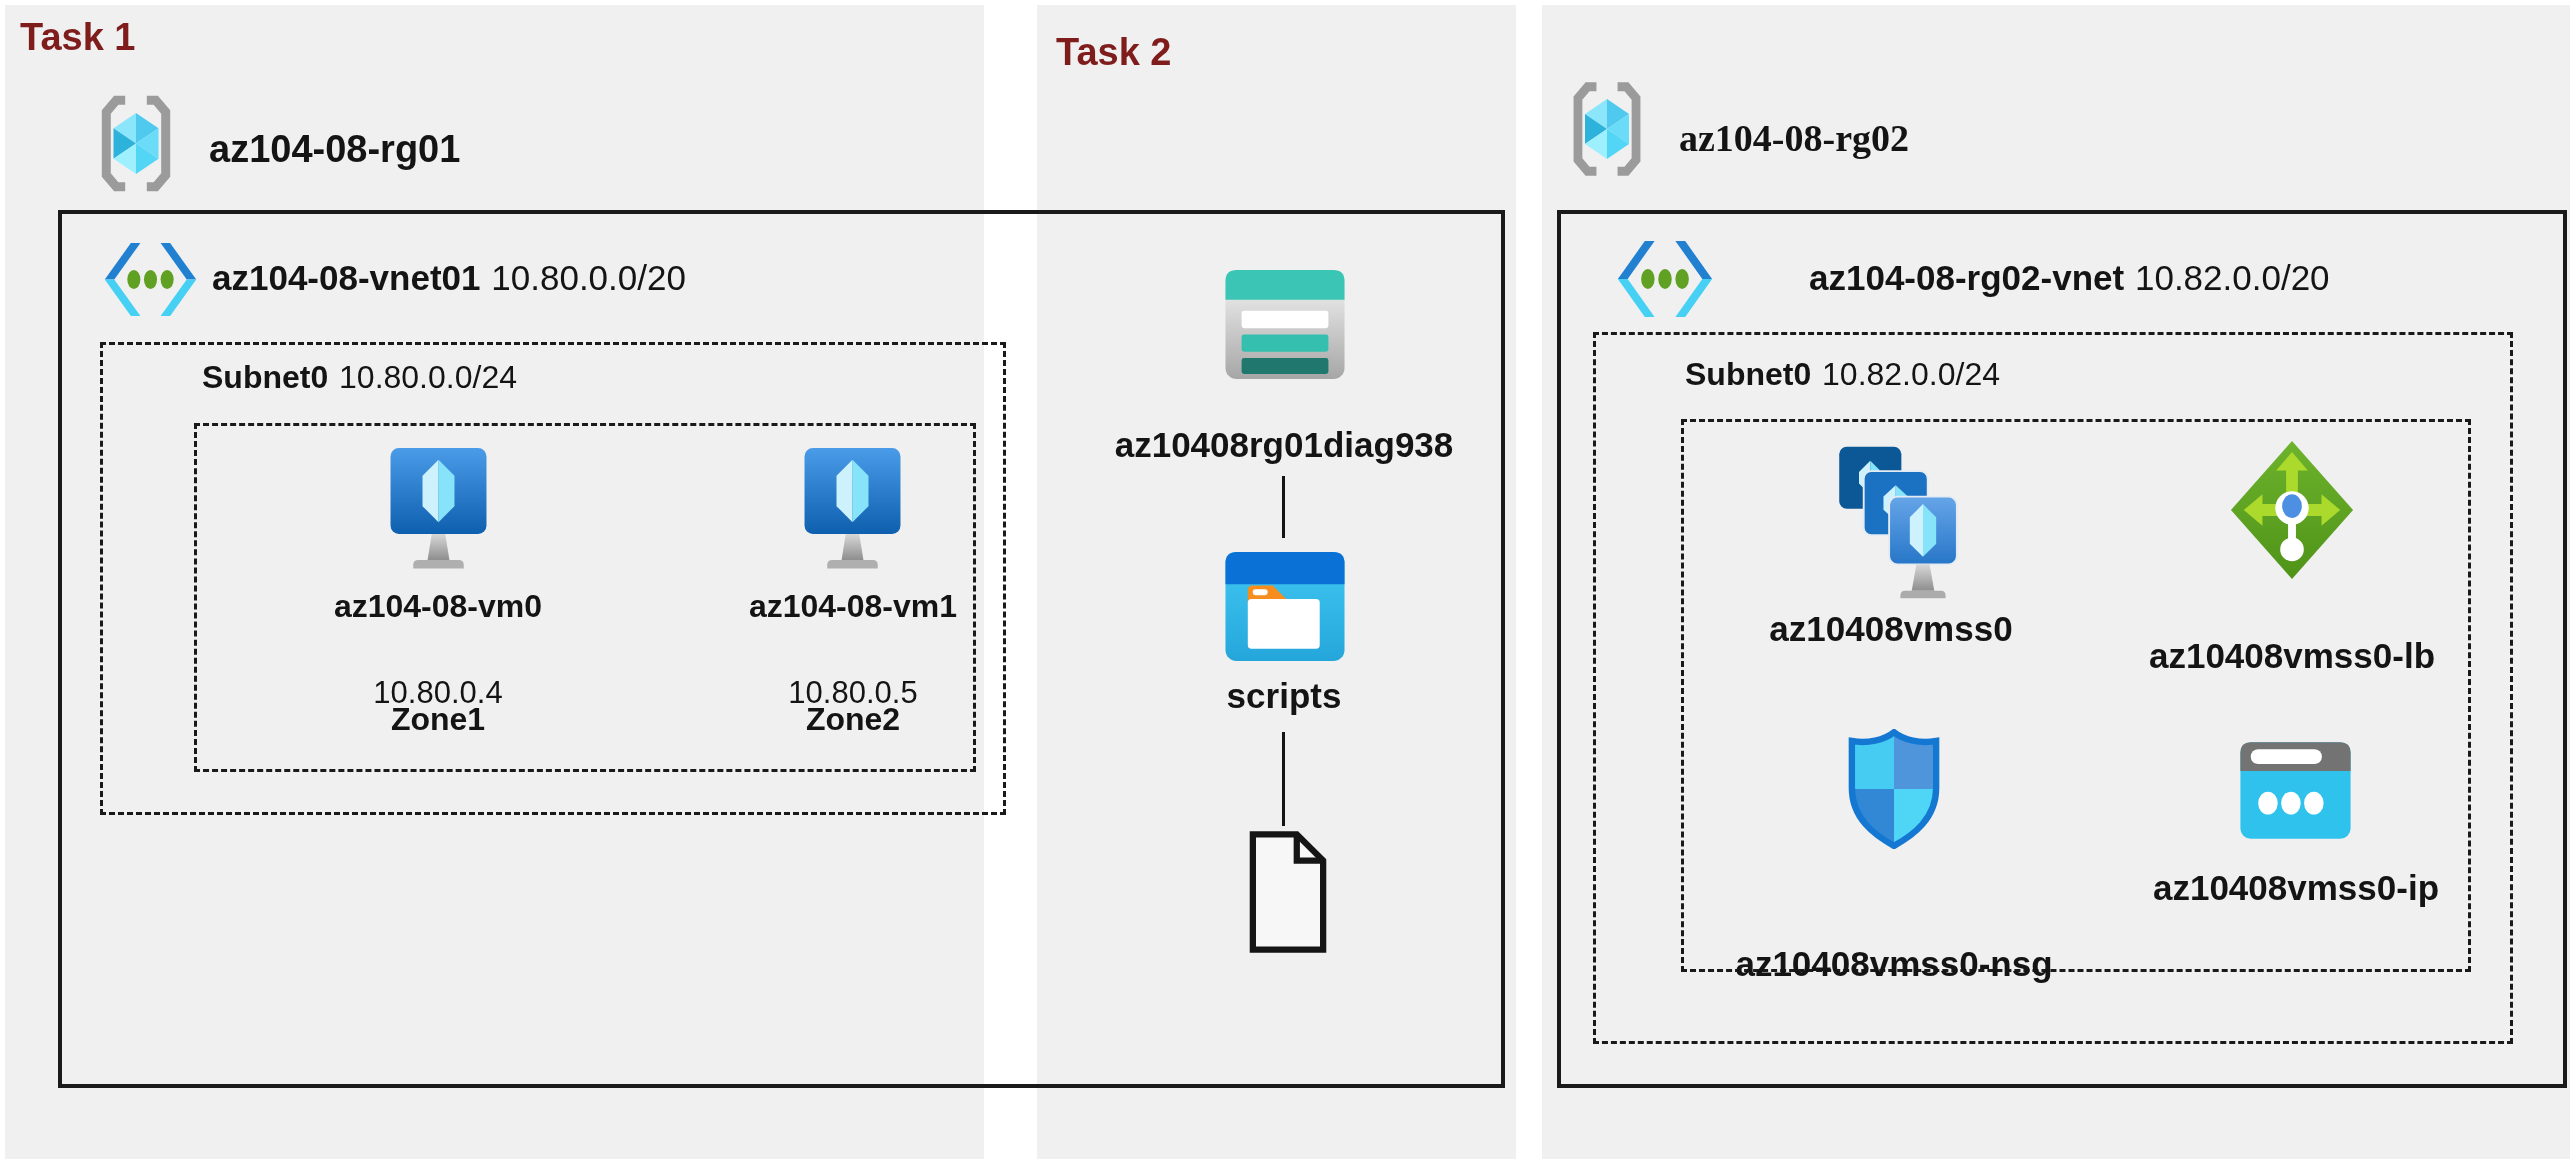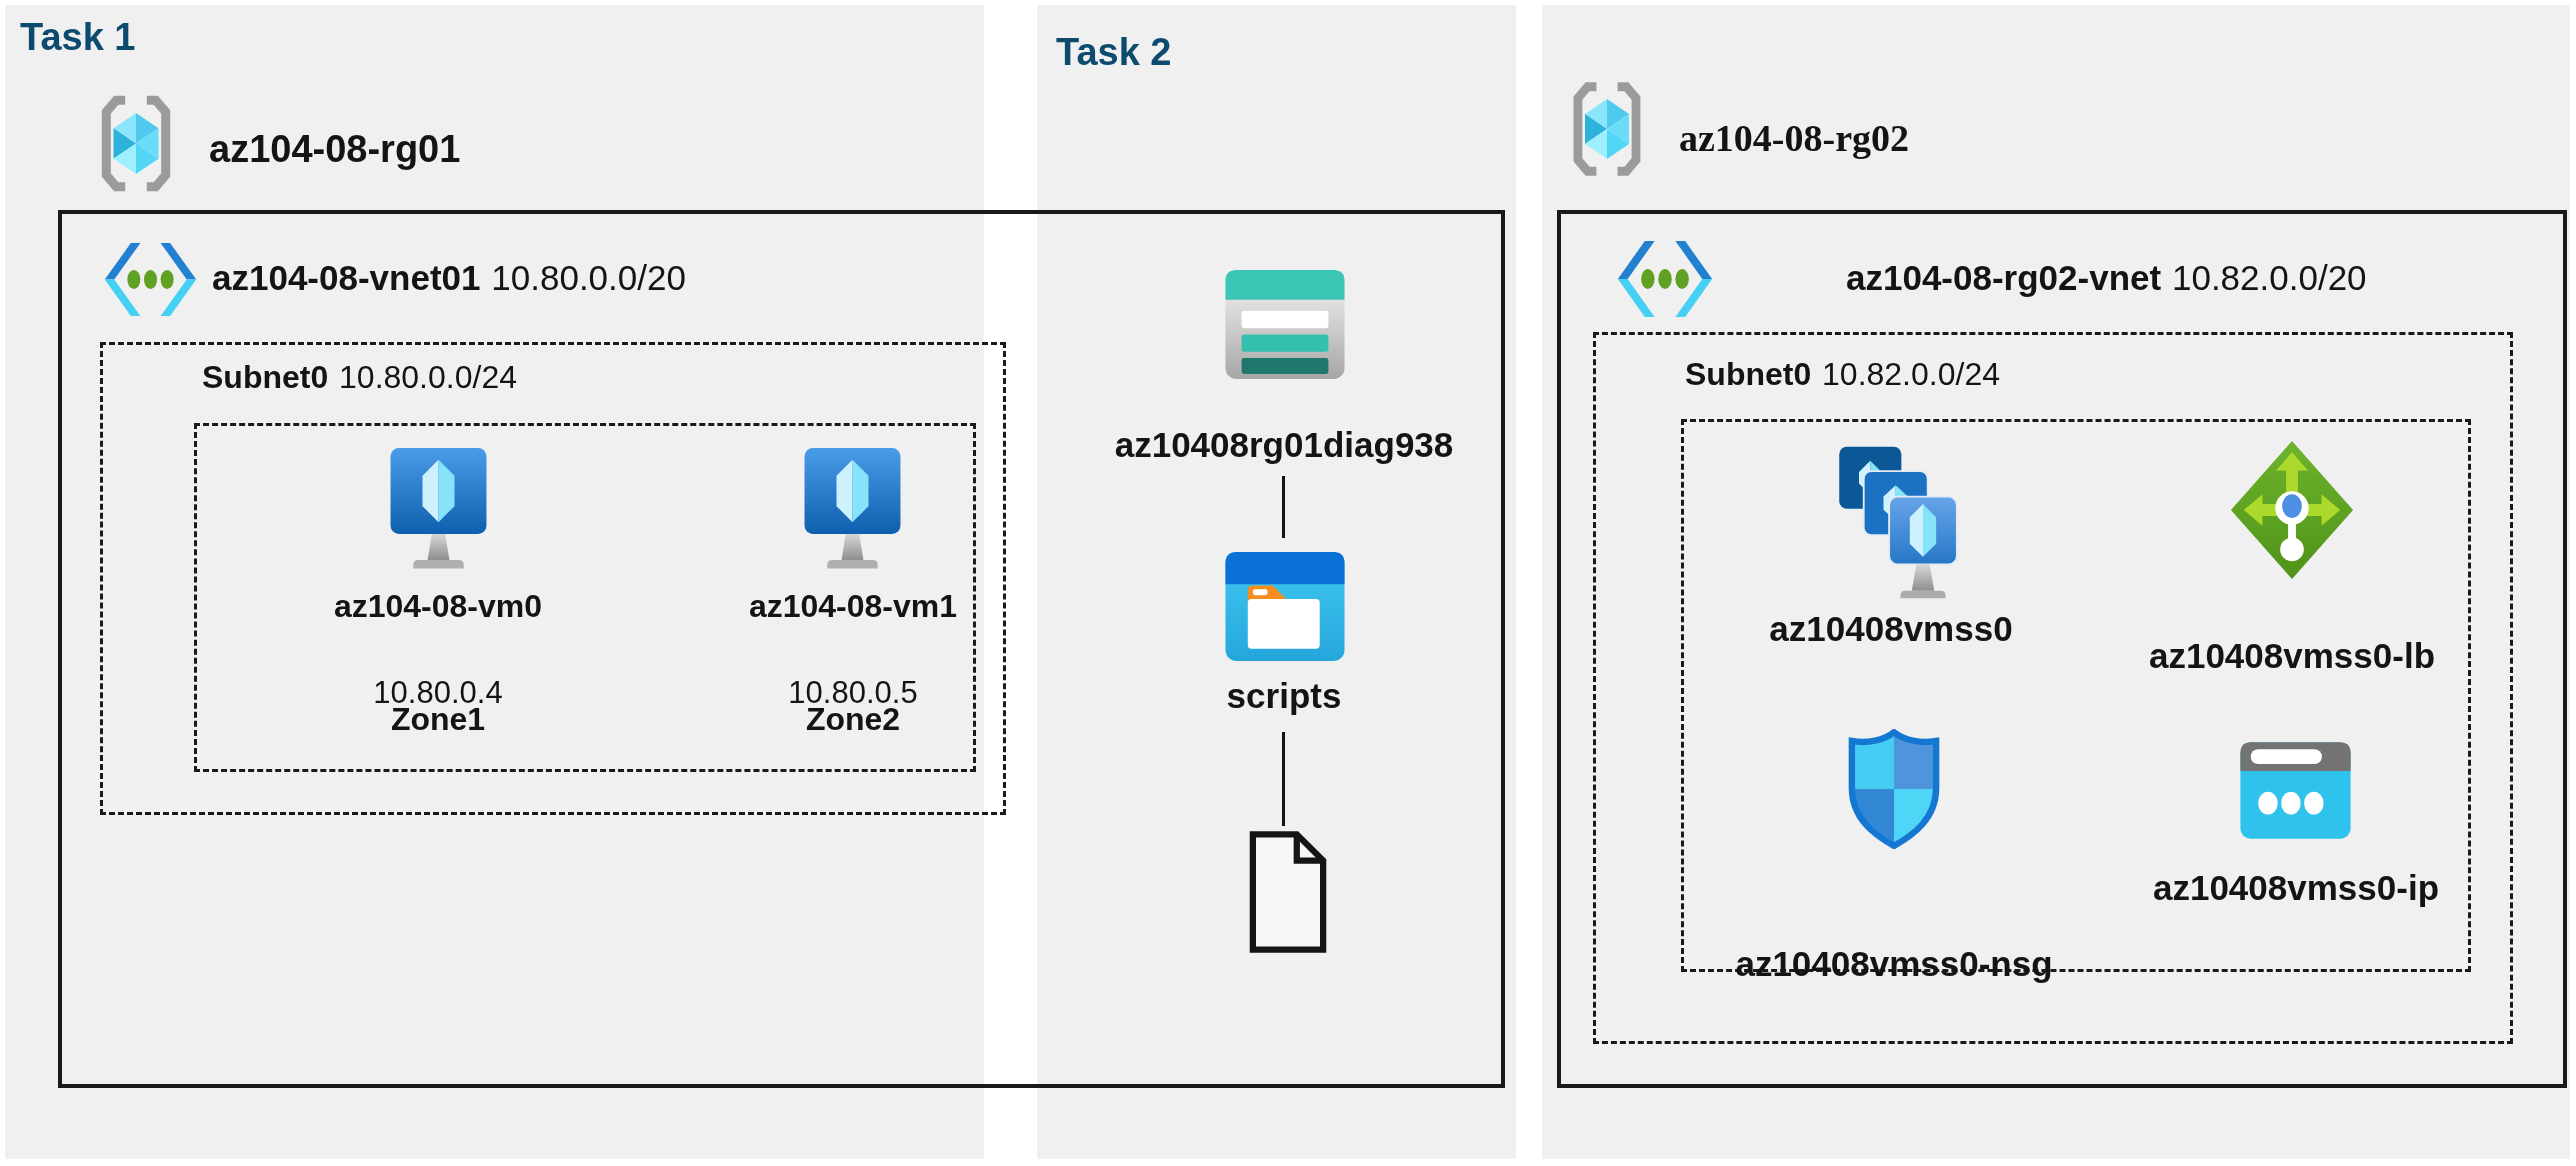--- a/index.html
+++ b/index.html
@@ -1,19 +1,19 @@
 <!DOCTYPE html>
 <html style="font-size:10.8px"><head>
 <meta charset="utf-8">
 <style>
   html,body{margin:0;padding:0;background:#ffffff;}
   .page{position:relative;width:2576px;height:1166px;background:#ffffff;overflow:hidden;
         font-family:"Liberation Sans","DejaVu Sans",sans-serif;color:#141414;}
   .panel{position:absolute;top:5.4px;height:1154px;background:#f0f0f1;}
-  .task-header{position:absolute;font-size:38px;font-weight:bold;color:#0c4a6e;white-space:nowrap;}
+  .task-header{position:absolute;font-size:38px;font-weight:bold;color:#7f1d1d;white-space:nowrap;}
   .solid-box{position:absolute;border:4px solid #1a1a1a;box-sizing:border-box;}
   .dashed-box{position:absolute;border:3.4px dashed #1a1a1a;box-sizing:border-box;}
   .rg-label{position:absolute;font-size:38px;font-weight:bold;white-space:nowrap;}
   .row-label{position:absolute;display:flex;gap:10.8px;align-items:baseline;white-space:nowrap;}
   .row-label .b{font-weight:bold;}
   .fs52{font-size:35px;} .fs48{font-size:32px;}
   .clabel{position:absolute;transform:translateX(-50%);font-weight:bold;white-space:nowrap;
           font-size:34px;text-align:center;}
   .clabel.fs52{font-size:35px;}
   .cip{position:absolute;transform:translateX(-50%);font-weight:normal;font-size:31px;white-space:nowrap;margin-top:45px;}
@@ -184,21 +184,21 @@
     <svg viewBox="0 0 170 100" width="104" height="76" preserveAspectRatio="none">
       <polygon points="52,0 68,0 24,50 8,50" fill="#2180D0"></polygon>
       <polygon points="8,50 24,50 68,100 52,100" fill="#45D0F4"></polygon>
       <polygon points="102,0 118,0 162,50 146,50" fill="#2180D0"></polygon>
       <polygon points="146,50 162,50 118,100 102,100" fill="#45D0F4"></polygon>
       <ellipse cx="57" cy="50" rx="11" ry="13" fill="#60A022"></ellipse>
       <ellipse cx="85" cy="50" rx="11" ry="13" fill="#60A022"></ellipse>
       <ellipse cx="113" cy="50" rx="11" ry="13" fill="#60A022"></ellipse>
     </svg>
   </div>
-  <div class="row-label fs52" style="left:1846px;top:258px;">
+  <div class="row-label fs52" style="left:1809px;top:258px;">
     <span class="b">az104-08-rg02-vnet</span>
     <span class="r">10.82.0.0/20</span>
   </div>
 
   <div class="dashed-box" style="left:1593px;top:332px;width:920px;height:712px;"></div>
   <div class="row-label fs48" style="left:1685px;top:356px;">
     <span class="b">Subnet0</span>
     <span class="r">10.82.0.0/24</span>
   </div>
 

